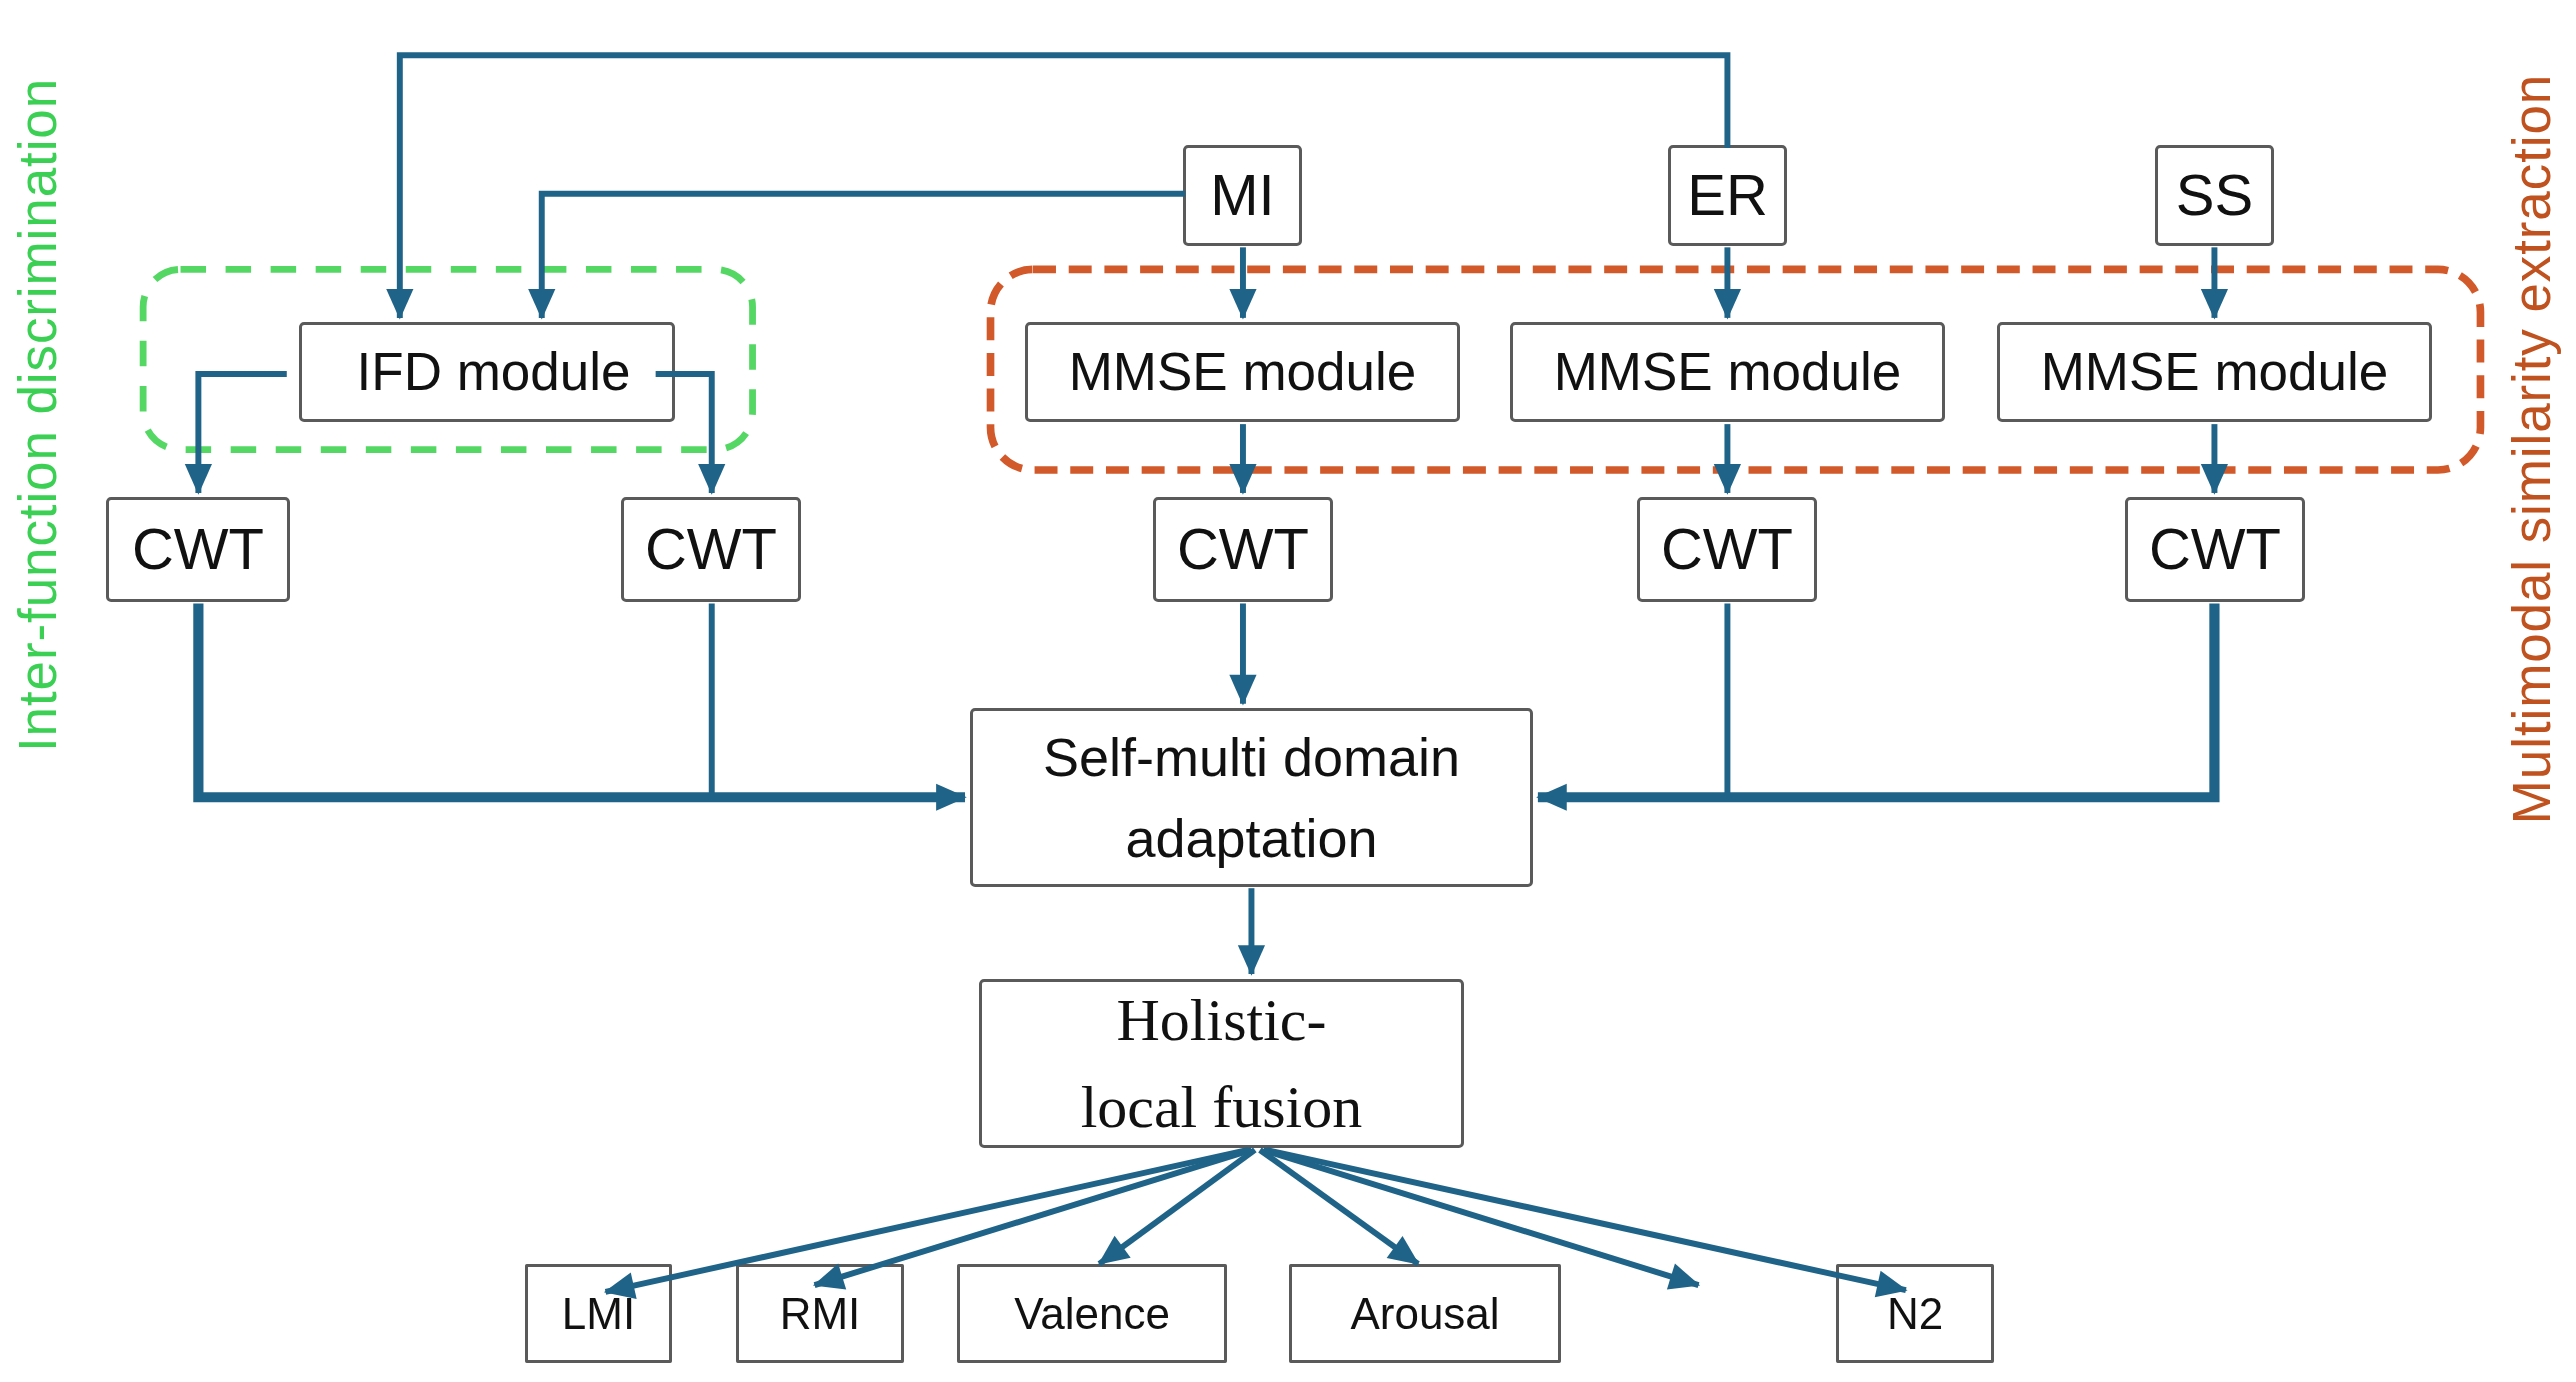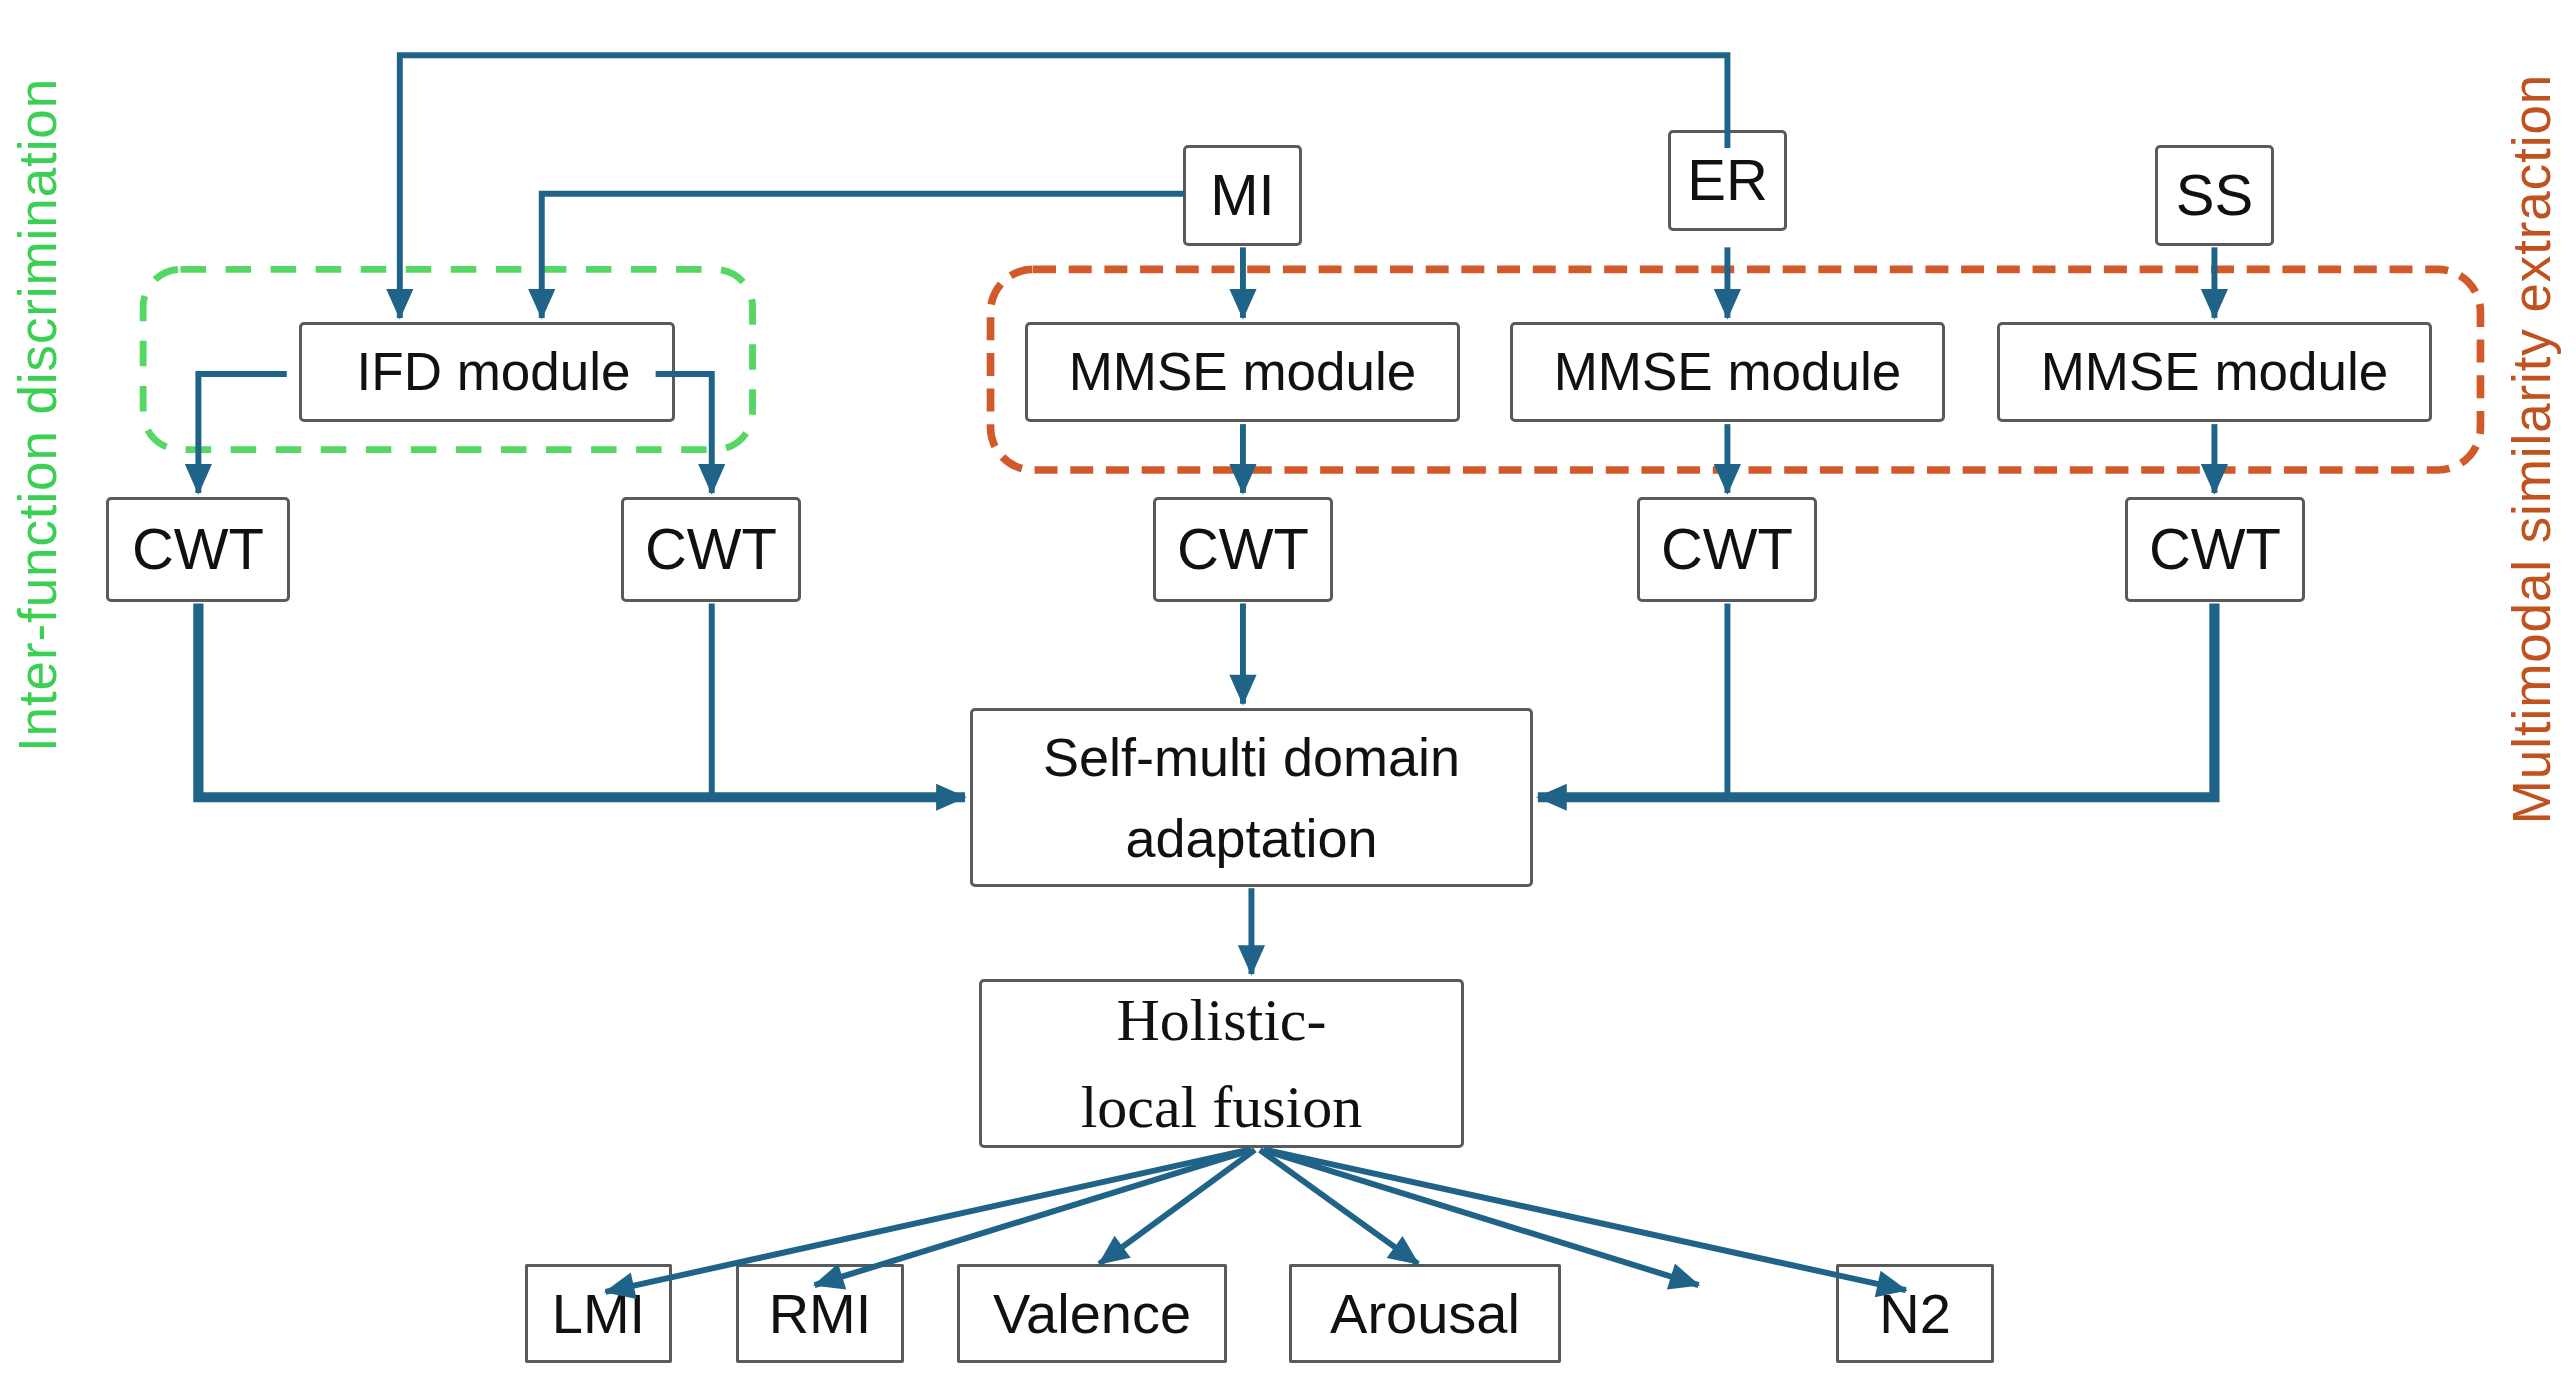--- a/index.html
+++ b/index.html
@@ -11,21 +11,21 @@
     overflow:hidden;
   }
   .node{
     position:absolute;
     background:var(--box-fill,#ffffff);
     border:3.4px solid var(--box-border,#5a5a5a);
     border-radius:5.1px;
     display:flex;align-items:center;justify-content:center;
     text-align:center;
     color:var(--text,#111111);
-    font-size:56px;
+    font-size:44px;
     line-height:1.35;
     box-sizing:border-box;
     z-index:2;
   }
   .node.small{font-size:58px;}
   .node.module{font-size:53px;}
   .node.serif{font-family:"Liberation Serif", serif;font-size:60px;line-height:1.45;}
   .node.adapt{font-size:54px;line-height:1.5;padding:0 34px;}
   .dashed-group{
     position:absolute;
@@ -75,21 +75,21 @@
 
 <div id="canvas">
 
   <div class="dashed-group" style="left:143px;top:270px;width:610px;height:180px;"></div>
   <div class="dashed-group" style="left:990px;top:270px;width:1490px;height:201px;"></div>
 
   <div class="side-label" style="left: 6.8px; top: 819px; width: 808px; color: rgb(59, 208, 84);">Inter-function discrimination</div>
   <div class="side-label" style="left: 2501px; top: 876px; width: 854px; color: rgb(191, 82, 30);">Multimodal similarity extraction</div>
 
   <div class="node small" style="left:1183px;top:145px;width:119px;height:101px;">MI</div>
-  <div class="node small" style="left:1668px;top:130px;width:119px;height:101px;">ER</div>
+  <div class="node small" style="left:1668px;top:145px;width:119px;height:101px;">ER</div>
   <div class="node small" style="left:2155px;top:145px;width:119px;height:101px;text-align:center;">SS</div>
 
   <div class="node module" style="left:299px;top:322px;width:376px;height:100px;padding-left:13px;">IFD module</div>
   <div class="node module" style="left:1025px;top:322px;width:435px;height:100px;">MMSE module</div>
   <div class="node module" style="left:1510px;top:322px;width:435px;height:100px;">MMSE module</div>
   <div class="node module" style="left:1997px;top:322px;width:435px;height:100px;">MMSE module</div>
 
   <div class="node small" style="left:106px;top:497px;width:184px;height:105px;">CWT</div>
   <div class="node small" style="left:621px;top:497px;width:180px;height:105px;">CWT</div>
   <div class="node small" style="left:1153px;top:497px;width:180px;height:105px;">CWT</div>

